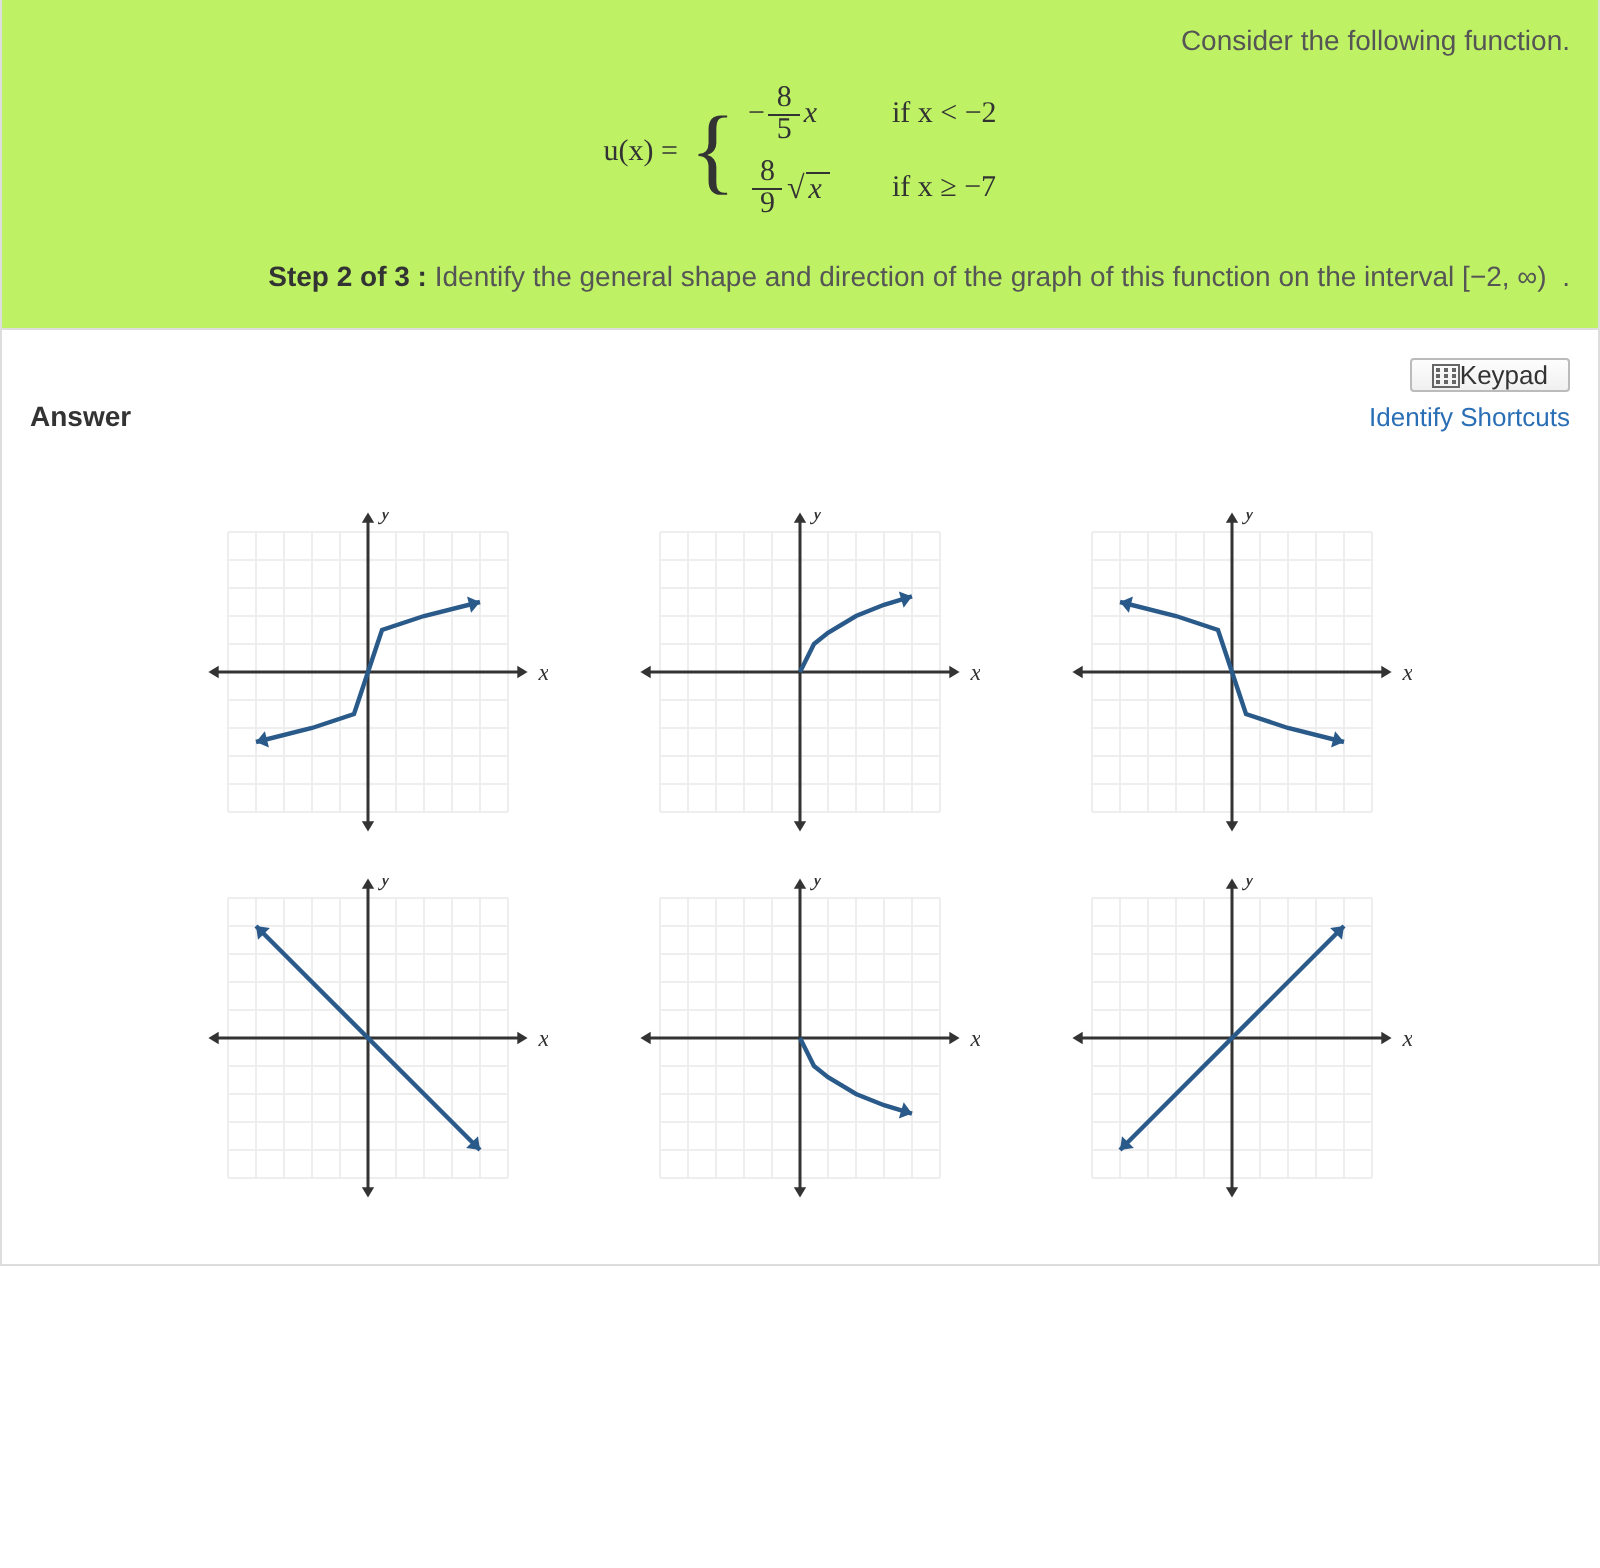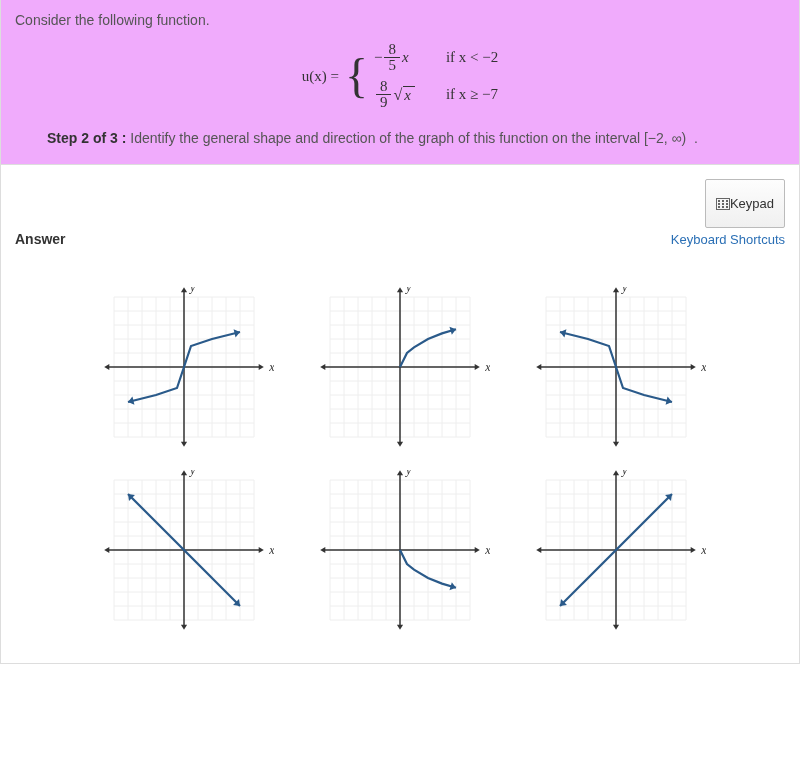--- a/index.html
+++ b/index.html
@@ -7,21 +7,22 @@
     font-family: "Helvetica Neue", Arial, sans-serif;
     font-size: 14px;
     color: #333;
     background: #fff;
     width: 800px;
   }
   .question-panel {
     border: 1px solid #ddd;
     border-top: none;
     padding: 12px 14px 18px 14px;
-    background: #f0abfc;
+    background: #bef264;
+    text-align: right;
   }
   .prompt {
     color: #555;
     margin-bottom: 14px;
   }
   .function-display {
     display: flex;
     justify-content: center;
     font-family: "Times New Roman", serif;
     font-size: 15px;
@@ -69,21 +70,21 @@
   .answer-header { display: flex; justify-content: space-between; align-items: flex-end; }
   .answer-label { font-weight: 700; color: #333; }
   .keypad-area { text-align: right; }
   .keypad-btn {
     display: inline-flex;
     align-items: center;
     gap: 0;
     border: 1px solid #bbb;
     border-radius: 2px;
     background: linear-gradient(#fdfdfd, #f0f0f0);
-    padding: 16px 10px;
+    padding: 0 10px;
     font-size: 13px;
     color: #333;
     cursor: pointer;
   }
   .keypad-icon {
     width: 14px; height: 12px;
     display: inline-block;
   }
   .kb-shortcuts {
     color: #2a6fb5;
@@ -169,21 +170,21 @@
             <rect x="2" y="5" width="2" height="2" fill="#666"></rect>
               <rect x="6" y="5" width="2" height="2" fill="#666"></rect>
               <rect x="10" y="5" width="2" height="2" fill="#666"></rect>
             <rect x="2" y="8" width="2" height="2" fill="#666"></rect>
               <rect x="6" y="8" width="2" height="2" fill="#666"></rect>
               <rect x="10" y="8" width="2" height="2" fill="#666"></rect>
           </svg>
         </span>
         <span>Keypad</span>
       </div>
-      <div class="kb-shortcuts">Keyboard Shortcuts</div>
+      <div class="kb-shortcuts">Identify Shortcuts</div>
     </div>
   </div>
 
   <div class="graph-grid">
     <div class="graph-row">
       <div class="graph-choice"><svg class="mini" viewBox="0 0 180 160">
             <line class="grid-line" x1="20" y1="150" x2="20" y2="10"></line>
             <line class="grid-line" x1="20" y1="150" x2="160" y2="150"></line>
             <line class="grid-line" x1="34" y1="150" x2="34" y2="10"></line>
             <line class="grid-line" x1="20" y1="136" x2="160" y2="136"></line>

